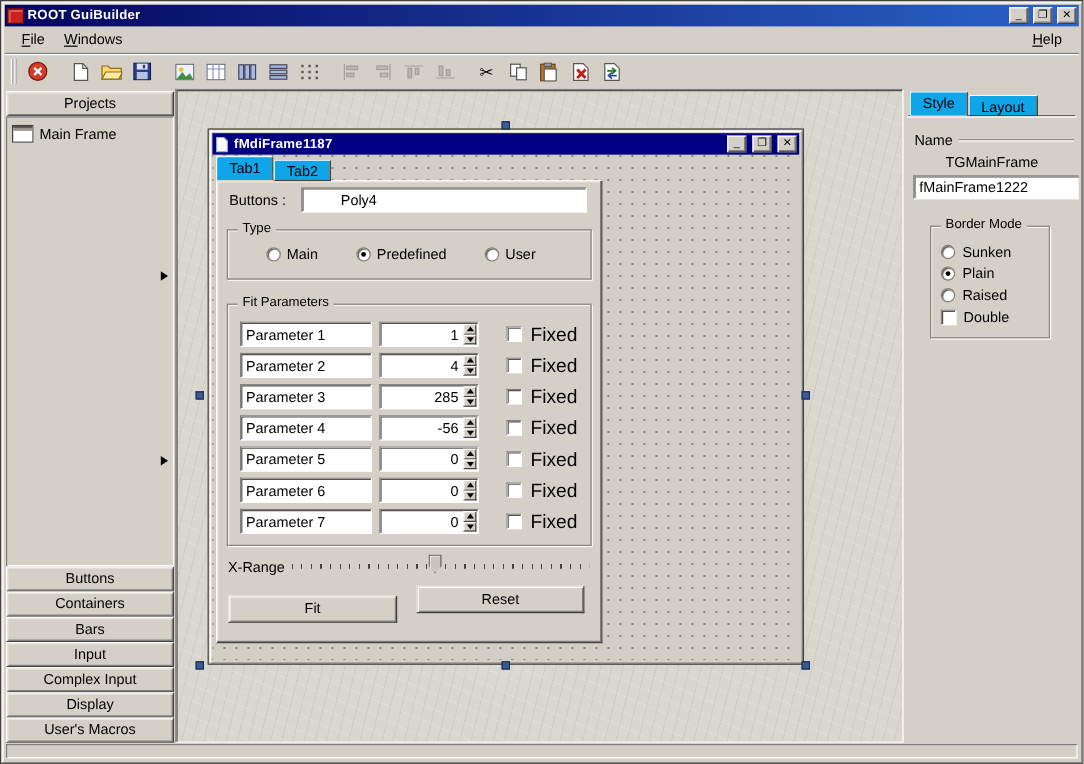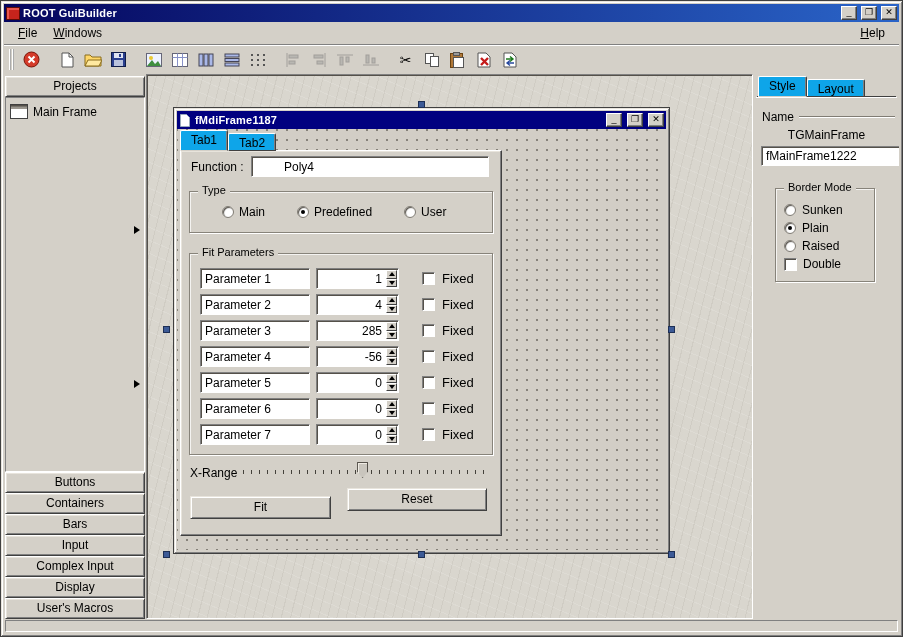--- a/index.html
+++ b/index.html
@@ -87,21 +87,21 @@
   .param-row{position:absolute;left:0;width:100%;height:21px;}
   .param-row .name-f{position:absolute;left:10px;top:0;width:110px;height:21px;}
   .numentry{position:absolute;left:126px;top:0;width:83px;height:21px;}
   .numentry .num-f{position:absolute;left:0;top:0;width:100%;height:100%;text-align:right;padding-right:16px;}
   .spin{position:absolute;right:2px;top:2px;bottom:2px;width:11px;display:flex;flex-direction:column;}
   .spin-btn{flex:1;background:#d4d0c8;border:1px solid;border-color:#fff #404040 #404040 #fff;
     display:flex;align-items:center;justify-content:center;padding:0;}
   .tri-up{width:0;height:0;border:3px solid transparent;border-bottom:4px solid #000;margin-top:-3px;}
   .tri-down{width:0;height:0;border:3px solid transparent;border-top:4px solid #000;margin-bottom:-3px;}
   .param-row .checkbox{position:absolute;left:232px;top:4px;}
-  .param-row .row-lbl{position:absolute;left:252px;top:3px;font-size:13px;}
+  .param-row .row-lbl{position:absolute;left:252px;top:3px;font-size:16px;}
   
   .slider{position:absolute;left:62px;top:310px;width:248px;height:20px;}
   .ruler{position:absolute;left:0;right:0;top:9px;height:4px;
     background:repeating-linear-gradient(90deg,#44413b 0 1px,transparent 1px 8px);}
   .thumb{position:absolute;top:1px;width:11px;height:16px;background:#c9c5bd;
     border:1px solid #55514a;box-shadow:inset 1px 1px 0 #f0ece4;
     clip-path:polygon(0 0,100% 0,100% 60%,50% 100%,0 60%);}
   .push{position:absolute;height:23px;background:#d4d0c8;border:1px solid;border-color:#e8e4dc #404040 #404040 #e8e4dc;
     box-shadow:inset 1px 1px 0 #fff,inset -1px -1px 0 #808080;font-size:12px;text-align:center;line-height:21px;}
   
@@ -311,21 +311,21 @@
         </div>
         <div class="mdi-content">
 
           <div class="tabs">
             <span class="tab active">Tab1</span>
             <span class="tab inactive">Tab2</span>
           </div>
 
           <div class="tabpanel">
 
-            <span class="lbl" style="left:10px;top:9px;">Function :</span>
+            <span class="lbl" style="left:10px;top:9px;">Buttons :</span>
             <input class="field abs" style="left: 70px; top: 5px; width: 238px; height: 21px;" value="Poly4">
 
             <div class="group" style="left:8px;top:40px;width:304px;height:42px;">
               <span class="g-legend">Type</span>
               <div class="type-row">
                 <span class="opt">
                   <span class="radio"></span>
                   <span>Main</span>
                 </span>
                 <span class="opt">

